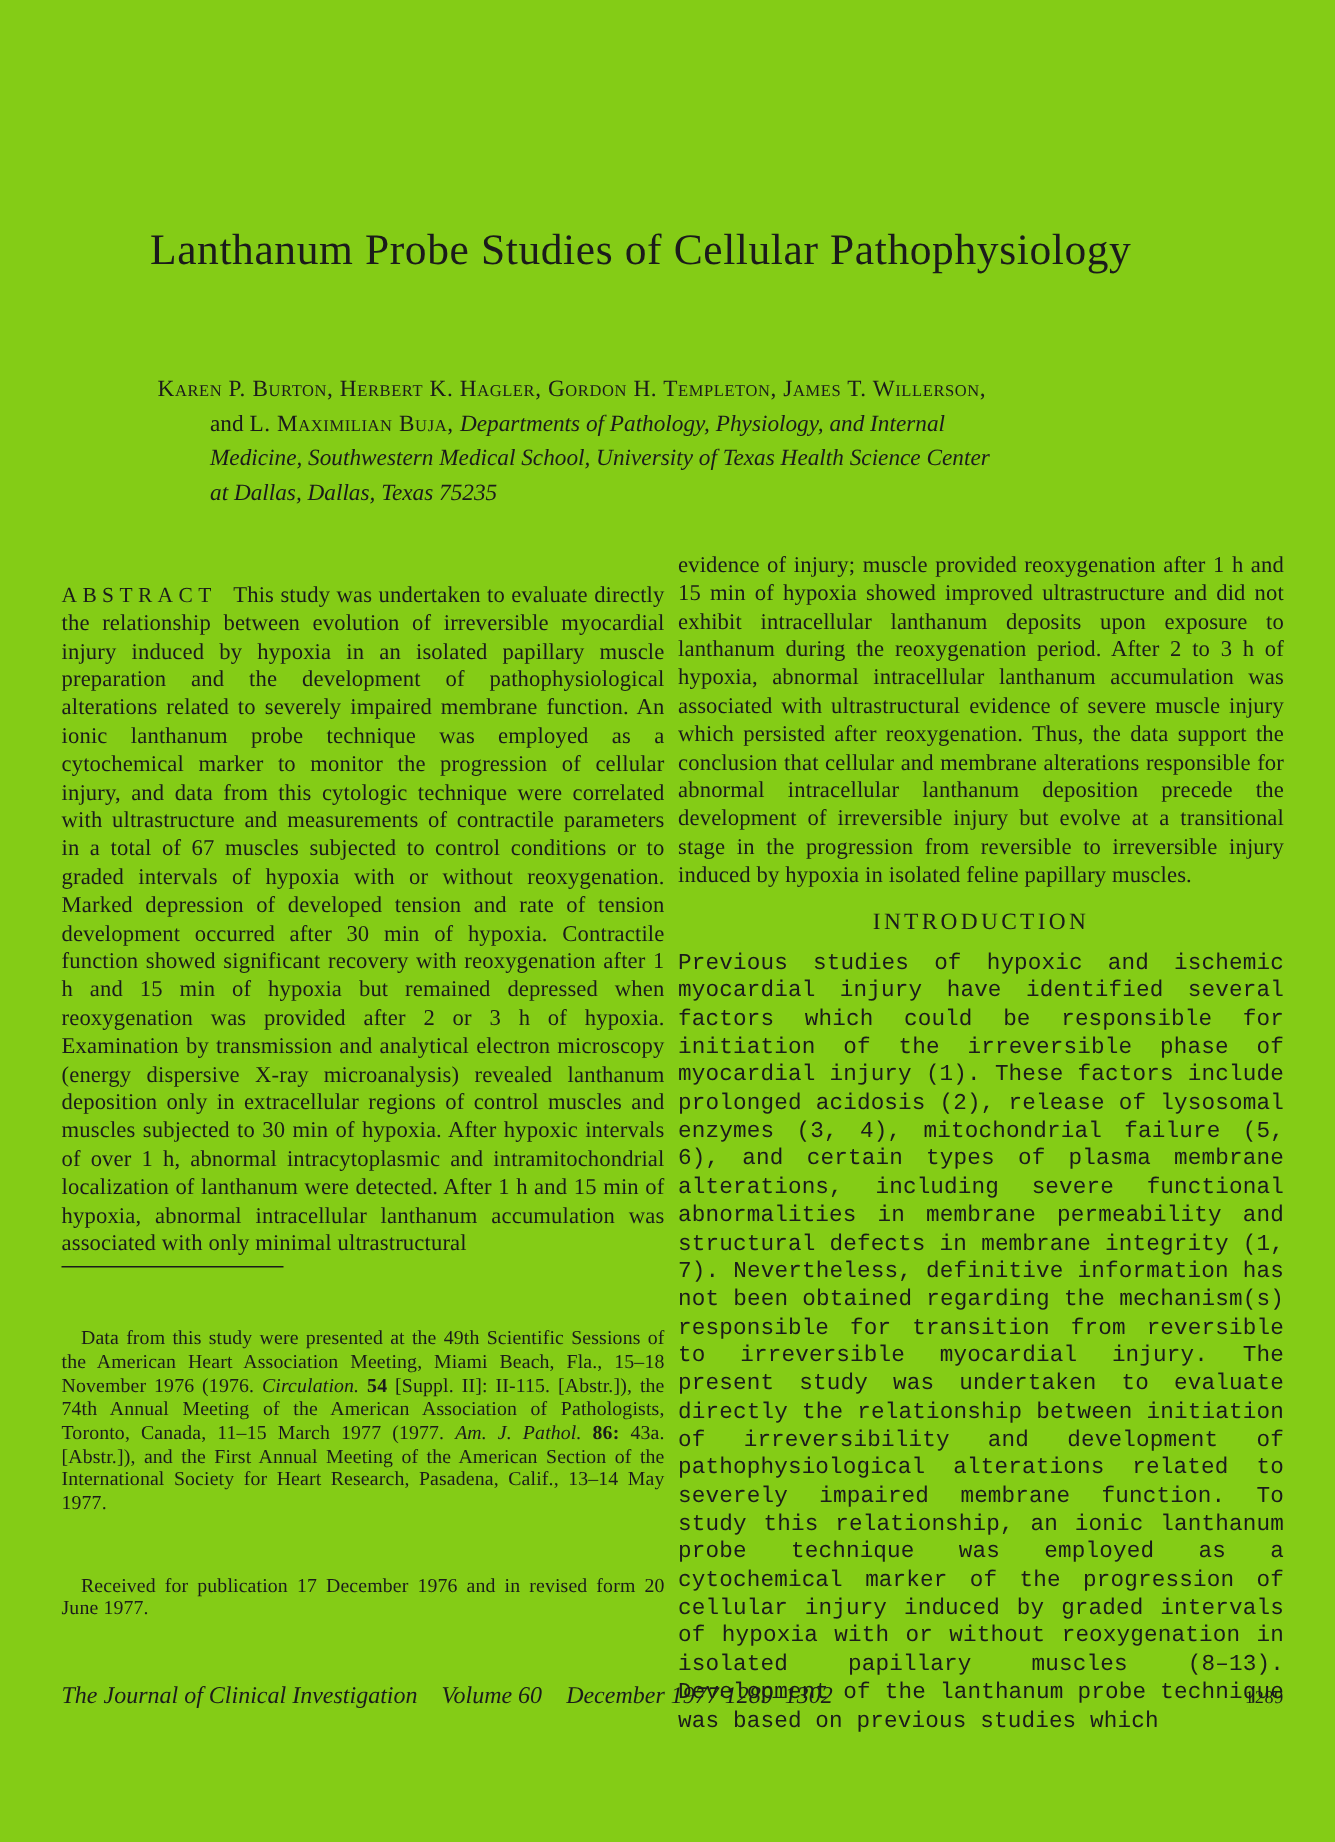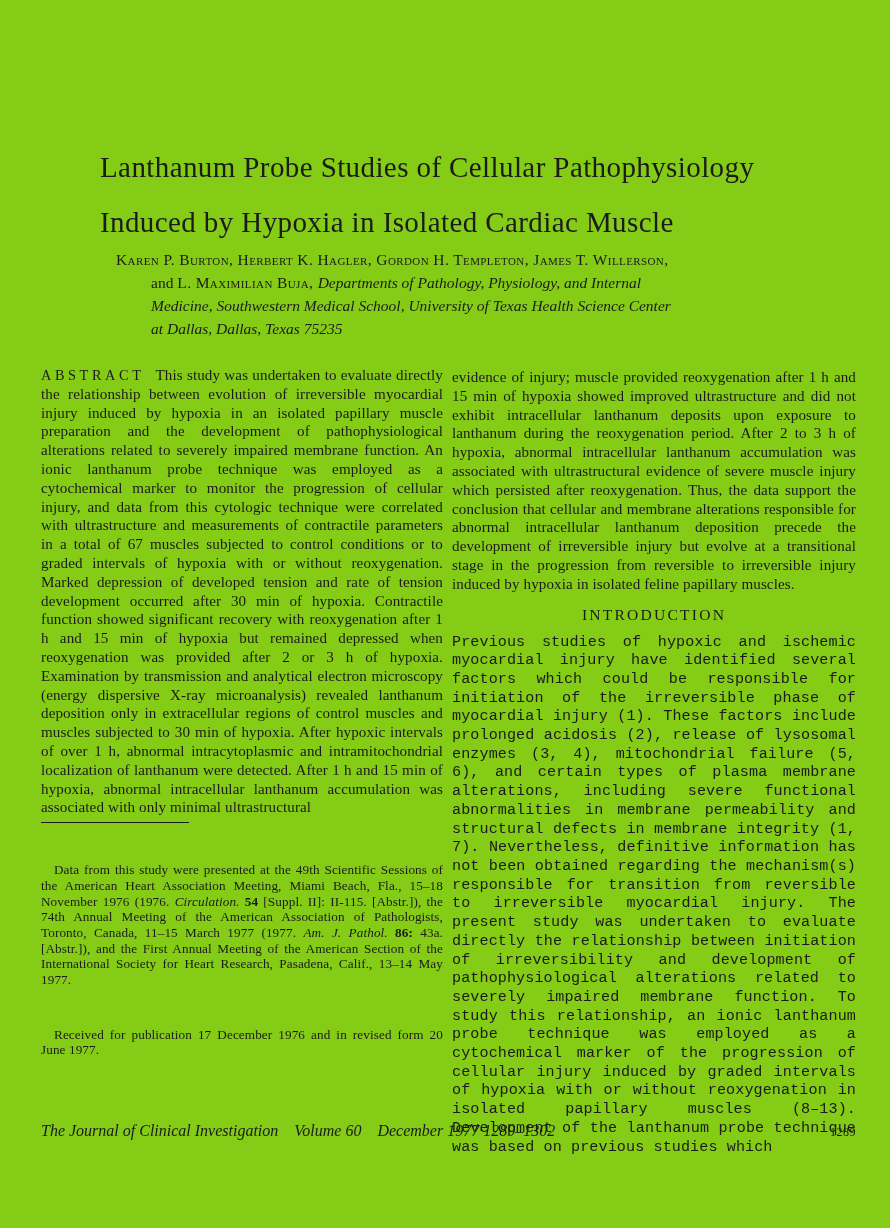--- a/index.html
+++ b/index.html
@@ -8,28 +8,28 @@
     position:relative; width:890px; height:1228px; background:#84cc16;
     color:#1b1b1b; font-family:"Liberation Serif","DejaVu Serif",serif;
     overflow:hidden;
   }
   .title {
     position:absolute; left:100px; top:140px; width:720px;
     font-size:29px; font-weight:400; line-height:55px; letter-spacing:0.4px;
   }
   .title-line { display:block; white-space:nowrap; }
   .byline {
-    position:absolute; left:116px; top:248px; width:565px;
+    position:absolute; left:105px; top:248px; width:565px;
     font-size:15.5px; line-height:23px;
     padding-left:35px; text-indent:-35px;
   }
   .seg-sc { font-variant:small-caps; letter-spacing:0.4px; }
   .seg-i { font-style:italic; }
   .seg-b { font-weight:bold; }
-  .col-left  { position:absolute; left:41px;  top:366px; width:402px; }
+  .col-left  { position:absolute; left:41px;  top:388px; width:402px; }
   .col-right { position:absolute; left:452px; top:368px; width:404px; }
   .body-text {
     font-size:15.1px; line-height:18.8px; text-align:justify;
     letter-spacing:0.1px;
   }
   .abstract-label {
     letter-spacing:3.6px; font-size:14.3px; margin-right:11px;
   }
   .footnote-rule {
     width:148px; border:none; border-top:1.6px solid #1b1b1b;
@@ -55,21 +55,20 @@
   .journal-line .gap { display:inline-block; width:16px; }
   .page-number { font-style:normal; font-size:12px; letter-spacing:0.5px; }
 </style>
 </head>
 <body>
 
 <div class="page">
 
   <h1 class="title">
     <span class="title-line">Lanthanum Probe Studies of Cellular Pathophysiology</span>
-    <span class="title-line">Induced by Hypoxia in Isolated Cardiac Muscle</span>
   </h1>
 
   <p class="byline"><span class="seg-sc">Karen P. Burton, Herbert K. Hagler, Gordon H. Templeton, James T. Willerson, </span><span>and </span><span class="seg-sc">L. Maximilian Buja, </span><span class="seg-i">Departments of Pathology, Physiology, and Internal Medicine, Southwestern Medical School, University of Texas Health Science Center at Dallas, Dallas, Texas 75235</span></p>
 
   <section class="col-left">
     <p class="body-text"><span class="abstract-label">ABSTRACT</span><span>This study was undertaken to evaluate directly the relationship between evolution of irreversible myocardial injury induced by hypoxia in an isolated papillary muscle preparation and the development of pathophysiological alterations related to severely impaired membrane function. An ionic lanthanum probe technique was employed as a cytochemical marker to monitor the progression of cellular injury, and data from this cytologic technique were correlated with ultrastructure and measurements of contractile parameters in a total of 67 muscles subjected to control conditions or to graded intervals of hypoxia with or without reoxygenation. Marked depression of developed tension and rate of tension development occurred after 30 min of hypoxia. Contractile function showed significant recovery with reoxygenation after 1 h and 15 min of hypoxia but remained depressed when reoxygenation was provided after 2 or 3 h of hypoxia. Examination by transmission and analytical electron microscopy (energy dispersive X-ray microanalysis) revealed lanthanum deposition only in extracellular regions of control muscles and muscles subjected to 30 min of hypoxia. After hypoxic intervals of over 1 h, abnormal intracytoplasmic and intramitochondrial localization of lanthanum were detected. After 1 h and 15 min of hypoxia, abnormal intracellular lanthanum accumulation was associated with only minimal ultrastructural</span></p>
     <hr class="footnote-rule">
     <div class="footnotes">
       <p class="fn"><span>Data from this study were presented at the 49th Scientific Sessions of the American Heart Association Meeting, Miami Beach, Fla., 15–18 November 1976 (1976. </span><span class="seg-i">Circulation.</span><span> </span><span class="seg-b">54</span><span> [Suppl. II]: II-115. [Abstr.]), the 74th Annual Meeting of the American Association of Pathologists, Toronto, Canada, 11–15 March 1977 (1977. </span><span class="seg-i">Am. J. Pathol.</span><span> </span><span class="seg-b">86:</span><span> 43a. [Abstr.]), and the First Annual Meeting of the American Section of the International Society for Heart Research, Pasadena, Calif., 13–14 May 1977.</span></p>
       <p class="fn fn-italic">Received for publication 17 December 1976 and in revised form 20 June 1977.</p>

